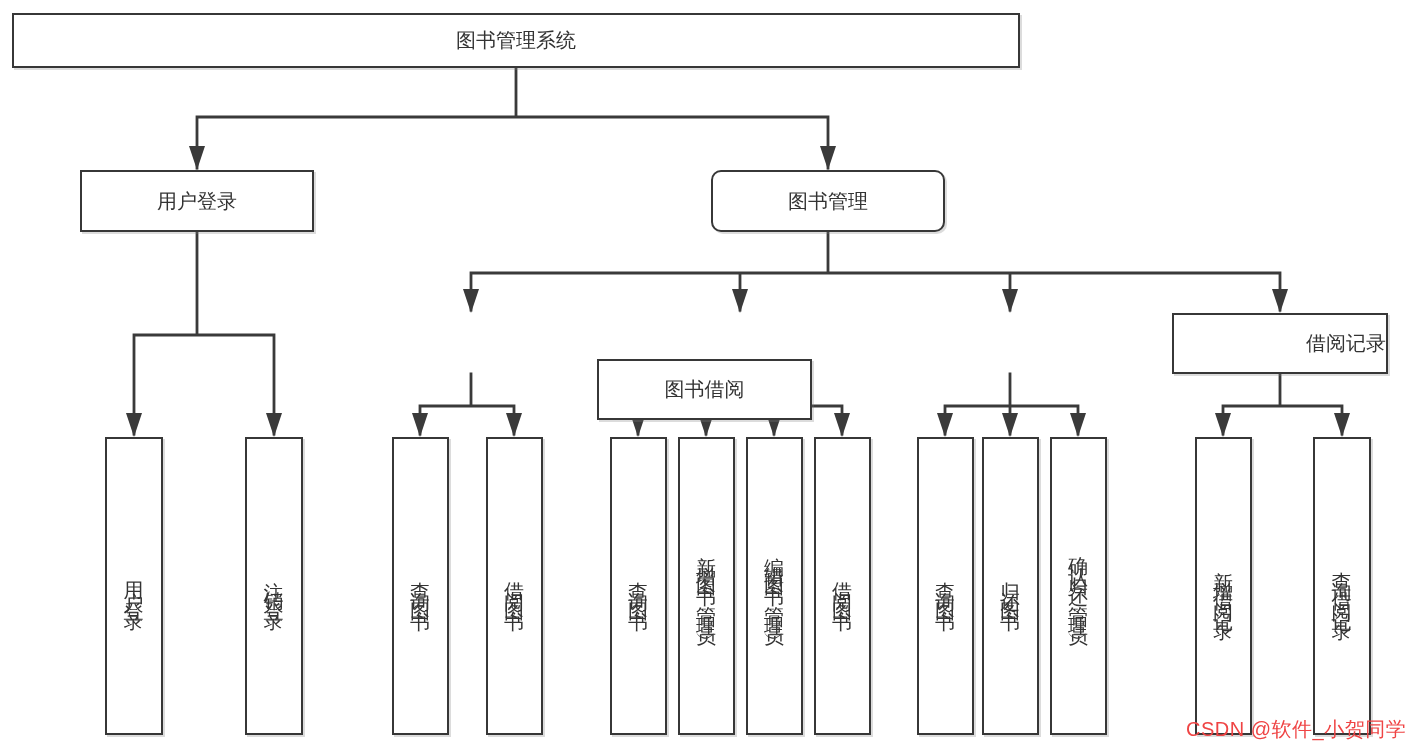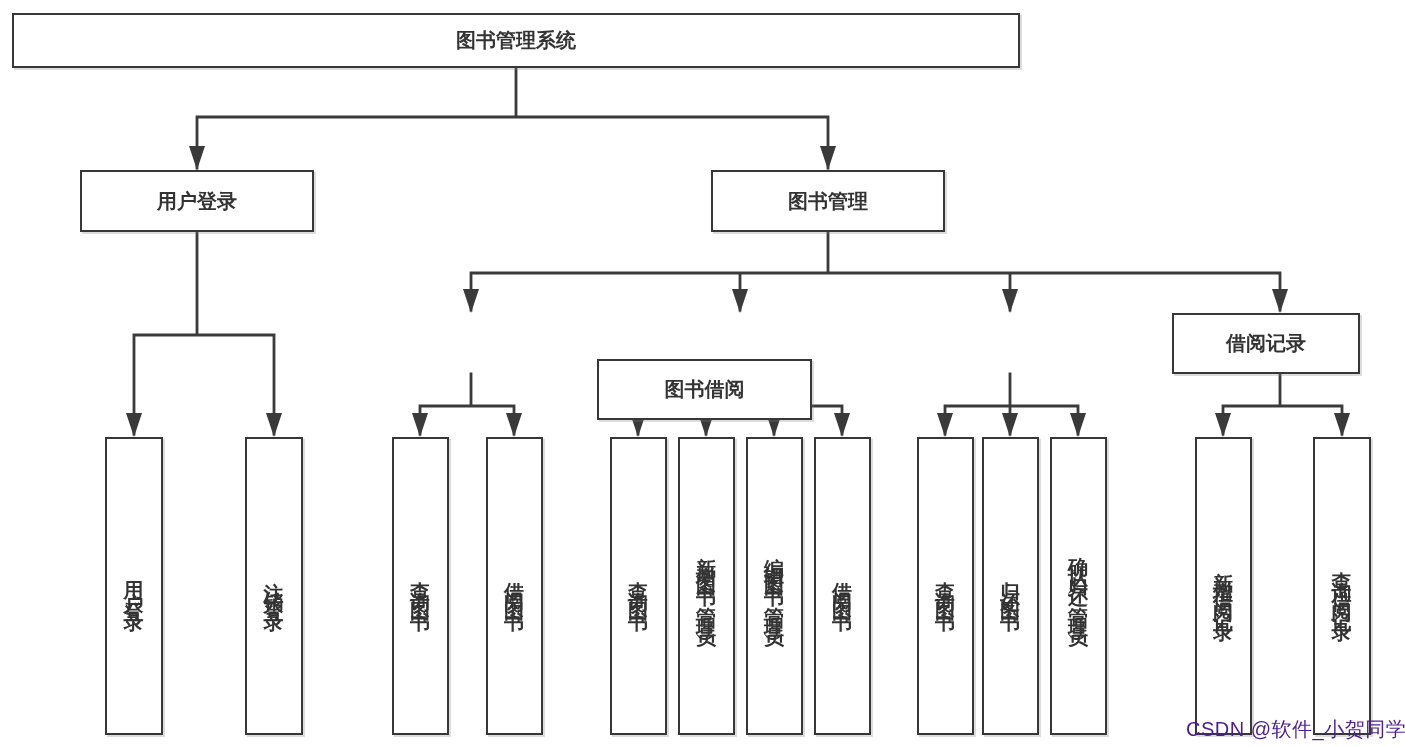--- a/index.html
+++ b/index.html
@@ -31,34 +31,33 @@
     display: flex;
     align-items: center;
     justify-content: center;
     color: #333333;
     font-size: 20px;
     z-index: 2;
     box-shadow: 2px 2px 0 rgba(130,130,130,0.28);
   }
   .node .lbl {
     white-space: nowrap;
-    font-weight: bold;
   }
   .vnode .lbl {
     writing-mode: vertical-lr;
     text-orientation: mixed;
     letter-spacing: 10px;
     line-height: 1;
   }
   #watermark {
     position: absolute;
     left: 1186px;
     top: 716px;
     font-size: 20px;
-    color: #4c1d95;
+    color: #ef4444;
     z-index: 5;
     white-space: nowrap;
     letter-spacing: 0.5px;
   }
   svg .cline {
     stroke: #3a3a3a;
     stroke-width: 2.8;
     fill: none;
     stroke-linecap: square;
   }
@@ -122,28 +121,28 @@
     </g>
   </svg>
 
   <div class="node" style="left:12px; top:13px; width:1008px; height:55px;">
     <span class="lbl">图书管理系统</span>
   </div>
 
   <div class="node" style="left:80px; top:170px; width:234px; height:62px;">
     <span class="lbl">用户登录</span>
   </div>
-  <div class="node" style="left:711px; top:170px; width:234px; height:62px;">
+  <div class="node" style="left:711px; top:170px; width:234px; height:62px;border-radius:10px;">
     <span class="lbl">图书管理</span>
   </div>
 
   <div class="node" style="left:597px; top:313px; width:215px; height:61px;margin-top:46px;">
     <span class="lbl">图书借阅</span>
   </div>
-  <div class="node" style="left:1172px; top:313px; width:188px; height:61px;">
+  <div class="node" style="left:1172px; top:313px; width:216px; height:61px;justify-content:flex-end;">
     <span class="lbl">借阅记录</span>
   </div>
 
   <div class="node vnode" style="left:105px; top:437px; width:58px; height:298px;">
     <span class="lbl">用户登录</span>
   </div>
   <div class="node vnode" style="left:245px; top:437px; width:58px; height:298px;">
     <span class="lbl">注销登录</span>
   </div>
 

